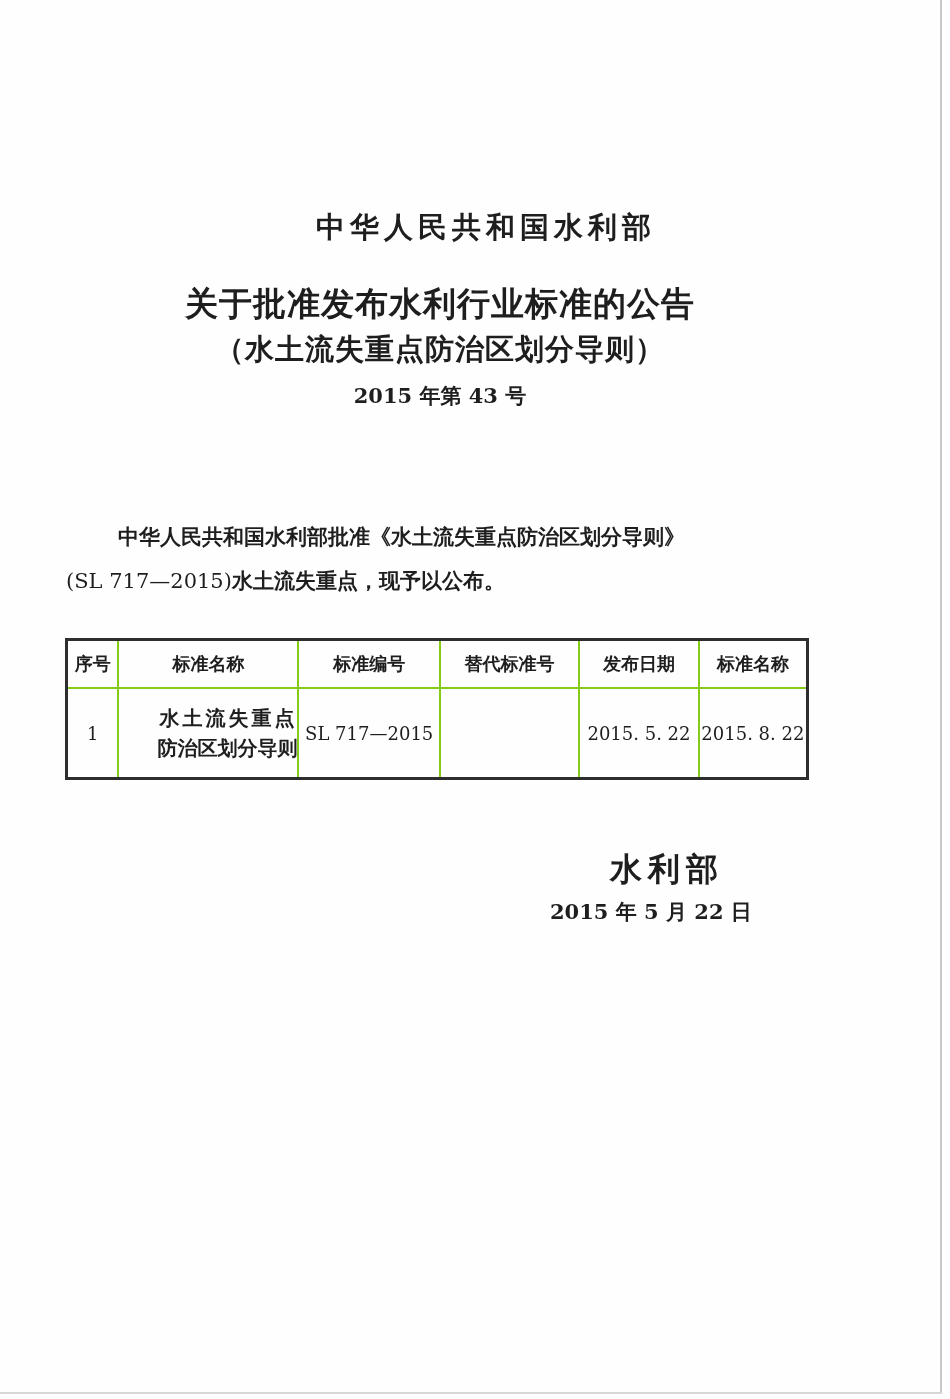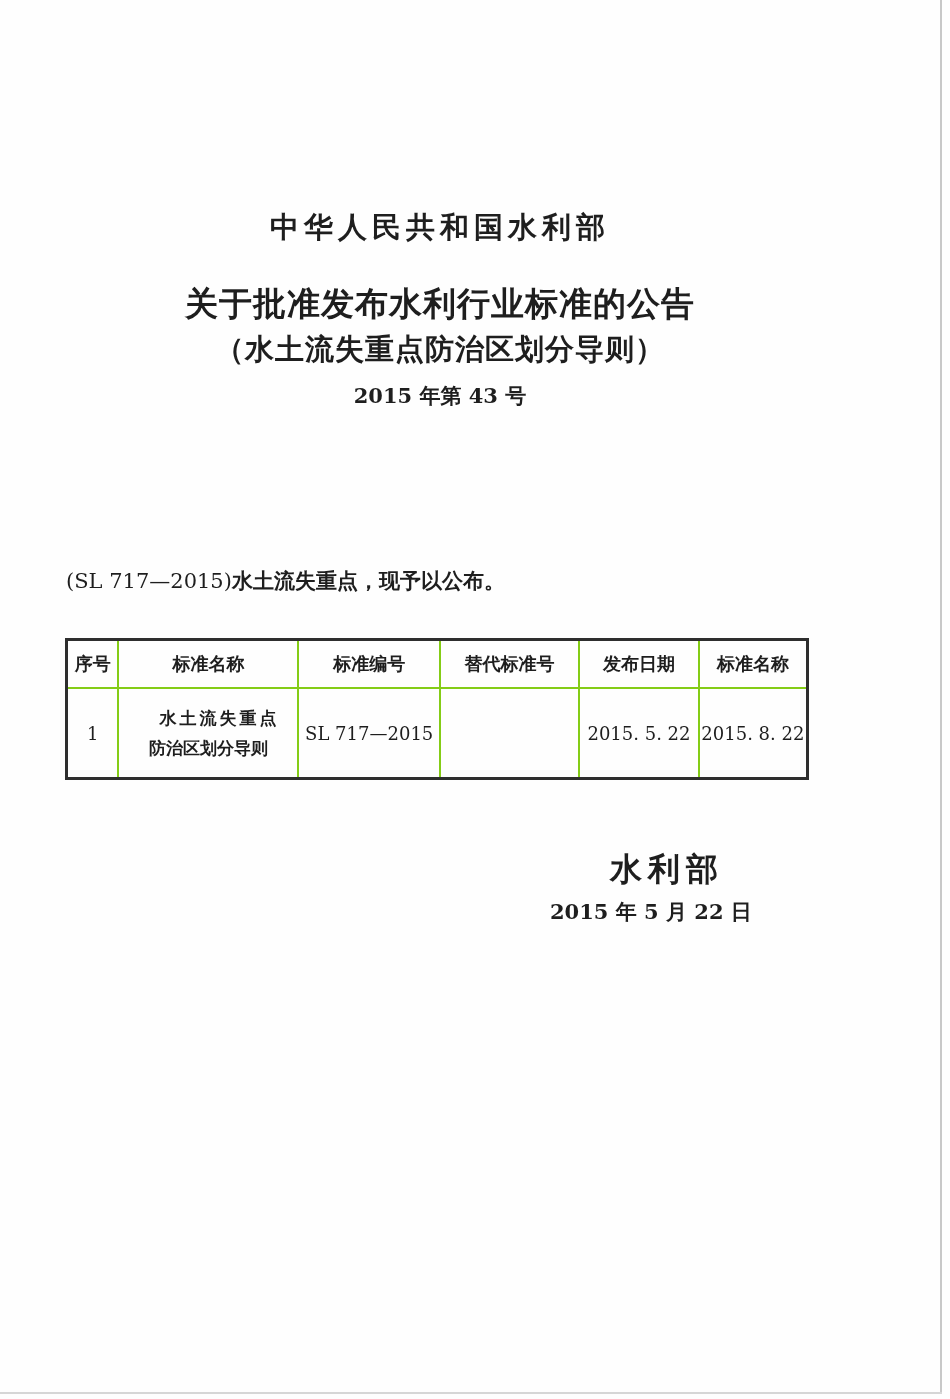--- a/index.html
+++ b/index.html
@@ -16,20 +16,21 @@
     background: #c8c8c8;
   }
   .page-edge-bottom {
     position: absolute; left: 0; top: 1392px; width: 942px; height: 2px;
     background: #d6d6d6;
   }
   .ministry {
     position: absolute; left: 0; width: 880px; top: 208px;
     text-align: center; font-size: 29px; font-weight: bold; letter-spacing: 5px;
     font-family: "DejaVu Serif", serif;
+    padding-left: 46px;
   }
   .title1 {
     position: absolute; left: 0; width: 880px; top: 282px;
     text-align: center; font-size: 33px; font-weight: bold; letter-spacing: 1px;
   }
   .title2 {
     position: absolute; left: 0; width: 880px; top: 330px;
     text-align: center; font-size: 29px; font-weight: bold; letter-spacing: 1px;
   }
   .issue {
@@ -47,21 +48,21 @@
     position: absolute; left: 65px; top: 638px;
     width: 744px; border-collapse: collapse;
     border: 3px solid #2e2e2e;
   }
   table.std th, table.std td {
     border: 2px solid #84cc16; padding: 0; text-align: center;
     font-size: 18px;
   }
   table.std th { height: 46px; font-weight: bold; }
   table.std td { height: 88px; font-family: "DejaVu Serif", serif; }
-  table.std td.name { text-align: center; font-family: "DejaVu Sans", sans-serif; font-weight: bold; font-size: 17px; line-height: 30px; padding-left: 0; }
+  table.std td.name { text-align: right; font-family: "DejaVu Sans", sans-serif; font-weight: bold; font-size: 20px; line-height: 30px; padding-left: 0; }
   table.std td.name .l1 { display: block; padding-left: 22px; letter-spacing: 3px; }
   .sign-org {
     position: absolute; left: 610px; top: 848px;
     font-size: 32px; font-weight: bold; letter-spacing: 6px;
   }
   .sign-date {
     position: absolute; left: 550px; top: 898px;
     font-size: 21px; font-weight: bold; font-family: "DejaVu Serif", serif;
   }
 </style>
@@ -70,21 +71,21 @@
 
 <div class="page-edge-right"></div>
 <div class="page-edge-bottom"></div>
 
 <div class="ministry">中华人民共和国水利部</div>
 <div class="title1">关于批准发布水利行业标准的公告</div>
 <div class="title2">（水土流失重点防治区划分导则）</div>
 <div class="issue">2015 年第 43 号</div>
 
 <div class="body-p">
-  <span class="indent"></span><br>
+  <span class="indent"></span><span>中华人民共和国水利部批准《水土流失重点防治区划分导则》</span><br>
   <span class="code">(SL 717—2015)</span><span>水土流失重点，现予以公布。</span>
 </div>
 
 <table class="std">
   <colgroup>
     <col style="width:52px">
       <col style="width:181px">
       <col style="width:142px">
       <col style="width:140px">
       <col style="width:120px">

